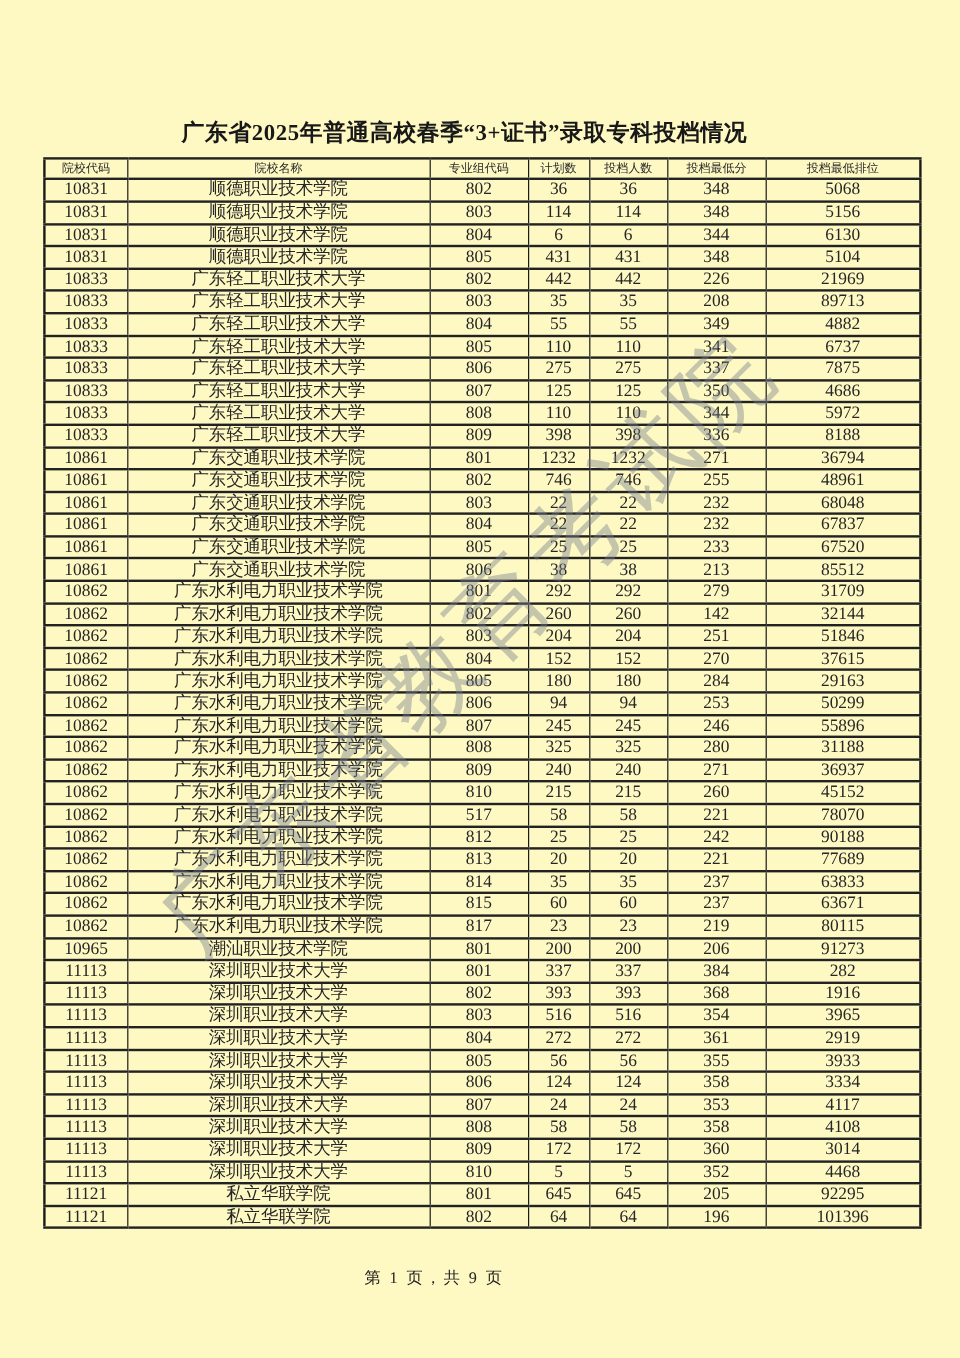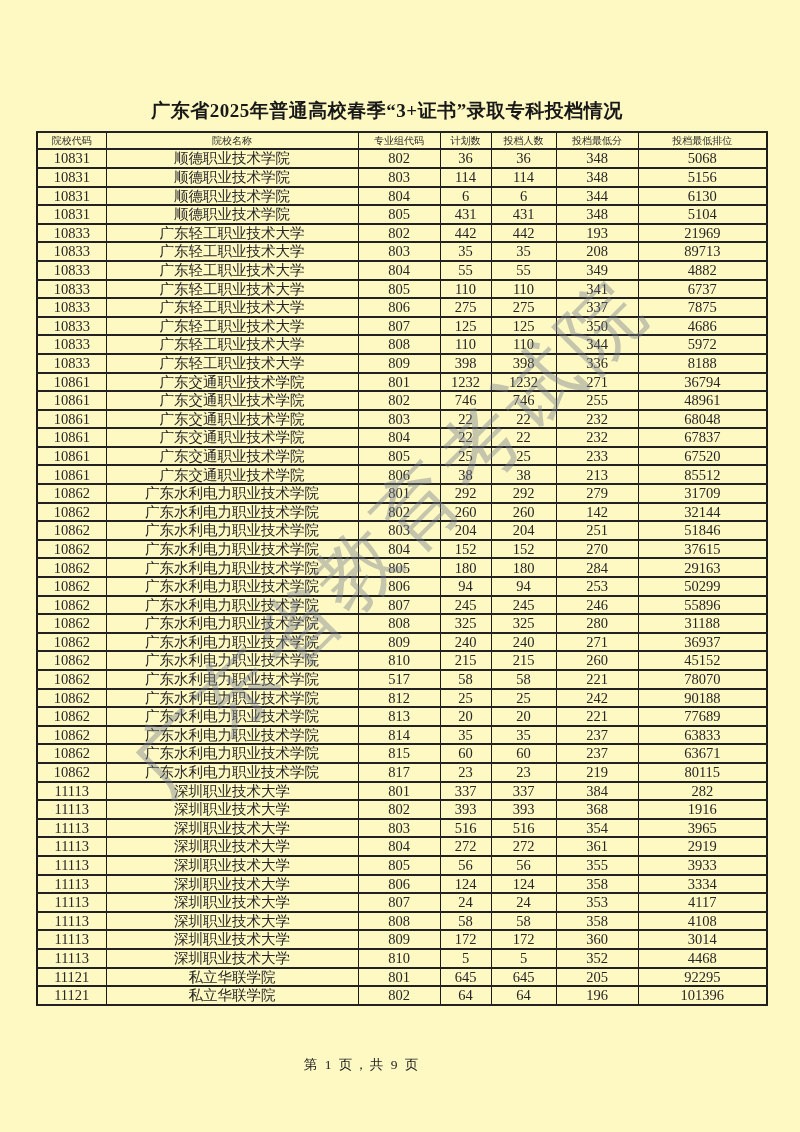--- a/index.html
+++ b/index.html
@@ -120,21 +120,21 @@
           <td>431</td>
           <td>348</td>
           <td>5104</td>
         </tr>
         <tr>
           <td>10833</td>
           <td>广东轻工职业技术大学</td>
           <td>802</td>
           <td>442</td>
           <td>442</td>
-          <td>193</td>
+          <td>226</td>
           <td>21969</td>
         </tr>
         <tr>
           <td>10833</td>
           <td>广东轻工职业技术大学</td>
           <td>803</td>
           <td>35</td>
           <td>35</td>
           <td>208</td>
           <td>89713</td>
@@ -385,20 +385,29 @@
         <tr>
           <td>10862</td>
           <td>广东水利电力职业技术学院</td>
           <td>817</td>
           <td>23</td>
           <td>23</td>
           <td>219</td>
           <td>80115</td>
         </tr>
         <tr>
+          <td>10965</td>
+          <td>潮汕职业技术学院</td>
+          <td>801</td>
+          <td>200</td>
+          <td>200</td>
+          <td>206</td>
+          <td>91273</td>
+        </tr>
+        <tr>
           <td>11113</td>
           <td>深圳职业技术大学</td>
           <td>801</td>
           <td>337</td>
           <td>337</td>
           <td>384</td>
           <td>282</td>
         </tr>
         <tr>
           <td>11113</td>

